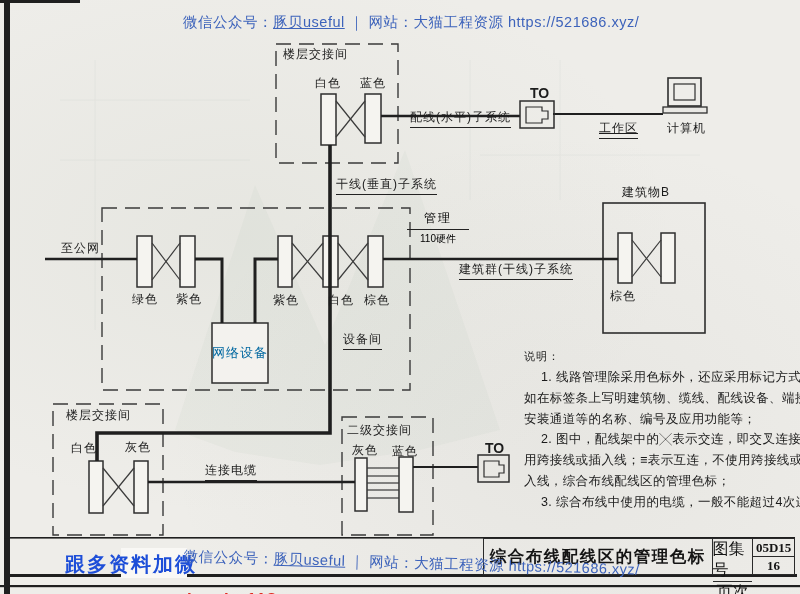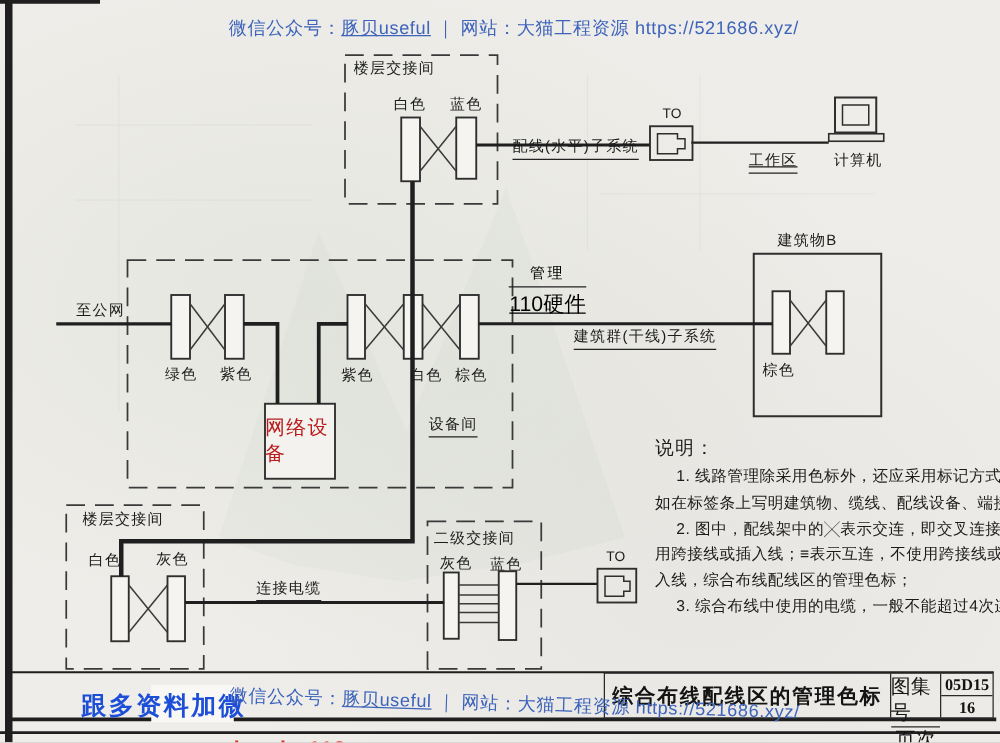--- a/index.html
+++ b/index.html
@@ -14,35 +14,35 @@
       radial-gradient(ellipse at 30% 40%, rgba(160,170,150,0.10), rgba(0,0,0,0) 55%),
       radial-gradient(ellipse at 70% 75%, rgba(120,120,115,0.06), rgba(0,0,0,0) 50%);
     pointer-events:none;
   }
   svg.layer{position:absolute;left:0;top:0;z-index:1;}
   .lbl{
     position:absolute;z-index:3;font-size:12px;color:#1c1c1c;
     white-space:nowrap;letter-spacing:1px;
   }
   .ul{border-bottom:1.2px solid #222;padding-bottom:1px;}
-  .sm{font-size:11px;font-weight:normal;letter-spacing:0;}
+  .sm{font-size:14px;font-weight:bold;letter-spacing:0;}
   .wm{
     position:absolute;z-index:4;color:#3d63bb;font-size:14.5px;
     white-space:nowrap;letter-spacing:0.5px;
   }
   .wm .u{text-decoration:underline;}
   .frac{position:absolute;z-index:3;width:62px;text-align:center;}
   .frac .top{display:block;border-bottom:1.2px solid #222;padding-bottom:2px;font-size:12px;letter-spacing:2px;}
-  .frac .bot{display:block;padding-top:2px;font-size:17px;letter-spacing:0;text-decoration:underline;}
+  .frac .bot{display:block;padding-top:2px;font-size:10px;letter-spacing:0;}
   .netbox-text{
     position:absolute;z-index:3;display:flex;align-items:center;justify-content:center;
-    font-size:16px;letter-spacing:1px;color:#b91c1c;
+    font-size:13px;letter-spacing:1px;color:#0369a1;
   }
   .notes{position:absolute;z-index:3;left:524px;top:349px;width:276px;color:#1b1b1b;}
-  .notes .nh{font-size:15px;letter-spacing:1px;margin-bottom:3px;}
+  .notes .nh{font-size:11px;letter-spacing:1px;margin-bottom:3px;}
   .notes .nl{font-size:12.5px;line-height:20.8px;letter-spacing:0.4px;white-space:nowrap;}
   .notes .num{padding-left:17px;}
   .titleblock{
     position:absolute;z-index:5;left:483px;top:538px;width:312px;height:37px;
     border:1.6px solid #2a2a2a;box-sizing:border-box;display:flex;background:transparent;
   }
   .tb-title{
     width:230px;border-right:1.3px solid #2a2a2a;box-sizing:border-box;
     display:flex;align-items:center;justify-content:center;
     font-size:16.5px;font-weight:bold;letter-spacing:1.5px;color:#141414;
@@ -196,38 +196,40 @@
   <span class="lbl" style="left:328px;top:292px;">白色</span>
   <span class="lbl" style="left:364px;top:292px;">棕色</span>
   <span class="lbl" style="left:610px;top:288px;">棕色</span>
   <span class="lbl" style="left:71px;top:440px;">白色</span>
   <span class="lbl" style="left:125px;top:439px;">灰色</span>
   <span class="lbl" style="left:352px;top:442px;">灰色</span>
   <span class="lbl" style="left:392px;top:443px;">蓝色</span>
 
   <span class="lbl" style="left:61px;top:240px;">至公网</span>
   <span class="lbl ul" style="left:410px;top:109px;">配线(水平)子系统</span>
+  <span class="lbl ul" style="left:336px;top:176px;">干线(垂直)子系统</span>
   <span class="lbl ul" style="left:459px;top:261px;">建筑群(干线)子系统</span>
   <span class="lbl ul" style="left:205px;top:462px;">连接电缆</span>
   <span class="lbl ul" style="left:599px;top:120px;text-decoration:underline;">工作区</span>
   <span class="lbl" style="left:667px;top:120px;">计算机</span>
   <span class="lbl sm" style="left:530px;top:85px;">TO</span>
   <span class="lbl sm" style="left:485px;top:440px;">TO</span>
 
   <div class="frac" style="left:407px;top:210px;">
     <span class="top">管理</span>
     <span class="bot">110硬件</span>
   </div>
 
   <div class="netbox-text" style="left:212px;top:323px;width:56px;height:60px;">网络设备</div>
 
   <div class="notes">
     <div class="nh">说明：</div>
     <div class="nl num">1. 线路管理除采用色标外，还应采用标记方式，</div>
     <div class="nl">如在标签条上写明建筑物、缆线、配线设备、端接点、</div>
+    <div class="nl">安装通道等的名称、编号及应用功能等；</div>
     <div class="nl num">2. 图中，配线架中的╳表示交连，即交叉连接，使</div>
     <div class="nl">用跨接线或插入线；≡表示互连，不使用跨接线或插</div>
     <div class="nl">入线，综合布线配线区的管理色标；</div>
     <div class="nl num">3. 综合布线中使用的电缆，一般不能超过4次连接。</div>
   </div>
 
   <div class="white-patch"></div>
   <span class="red-promo">跟多资料加微</span>
   <span class="red-id">ianzhu118</span>
 

